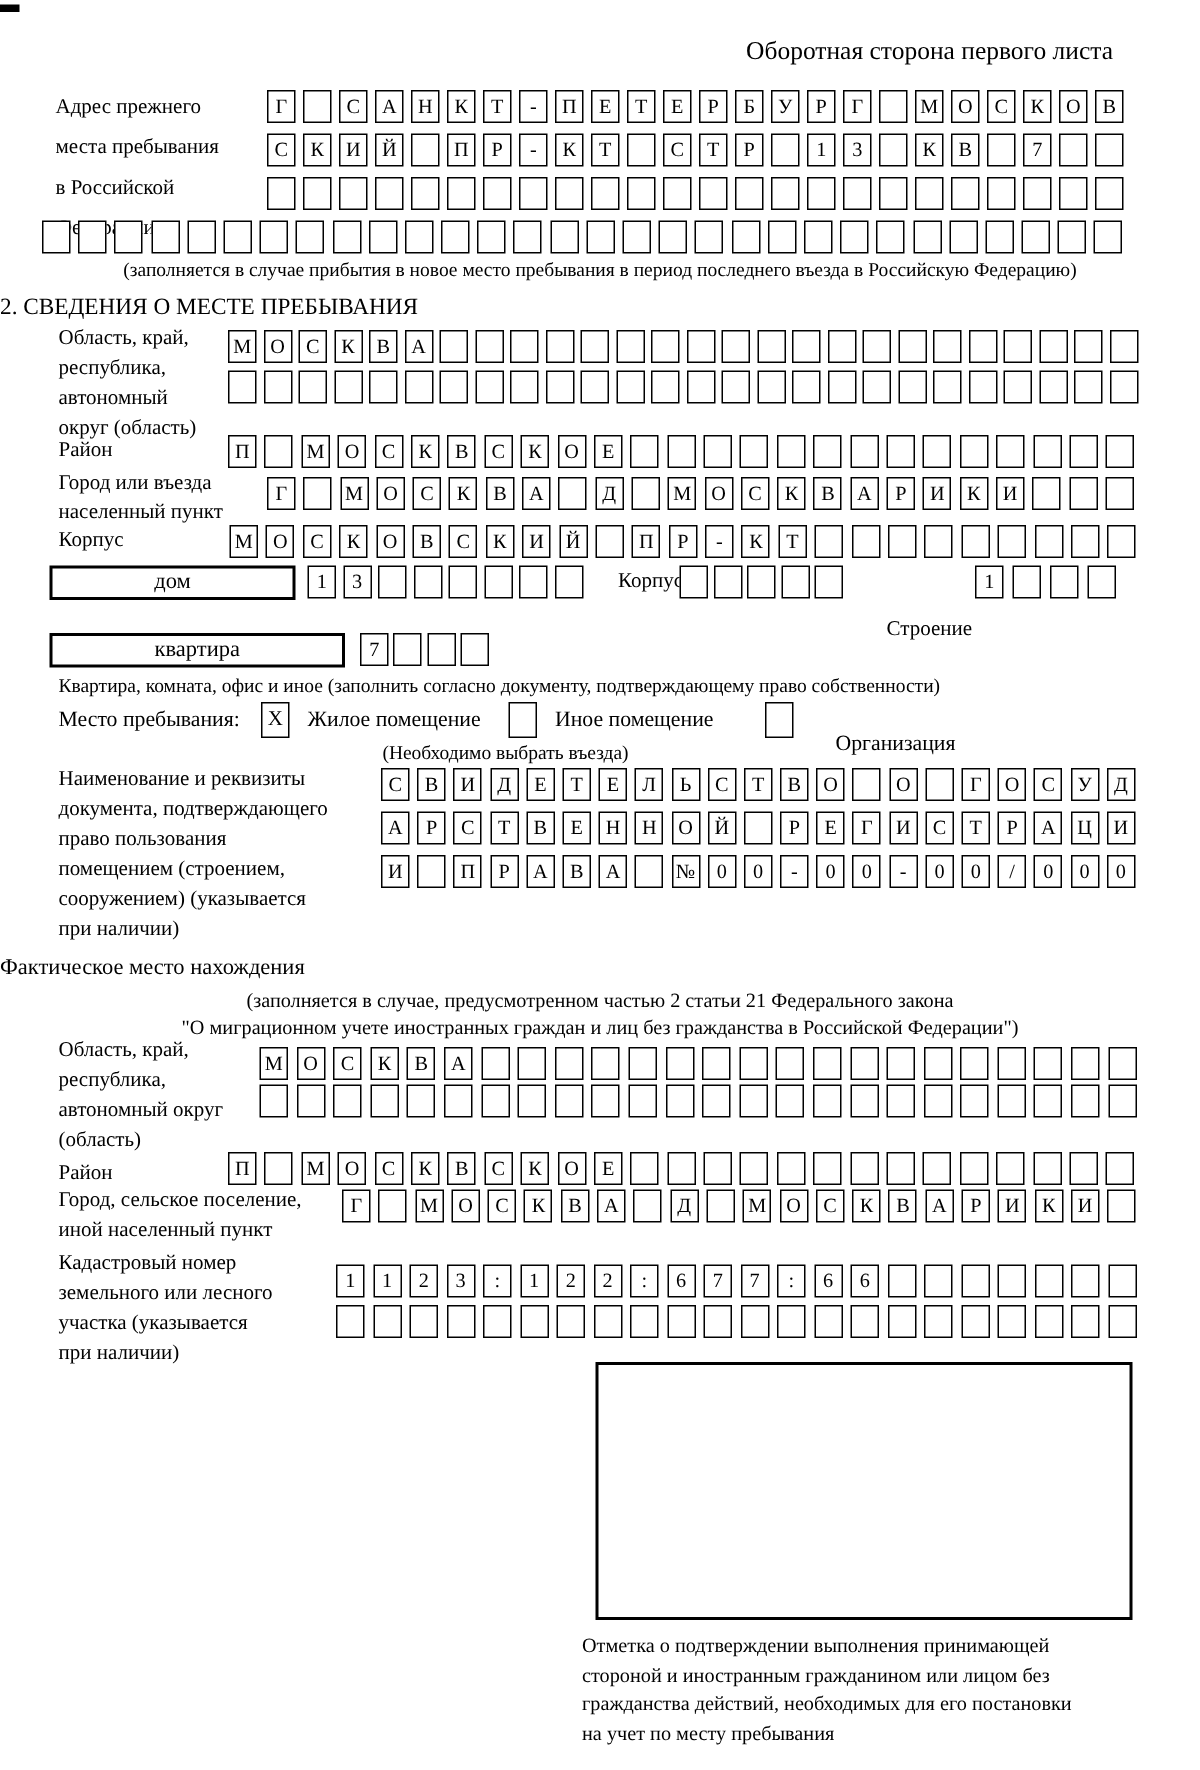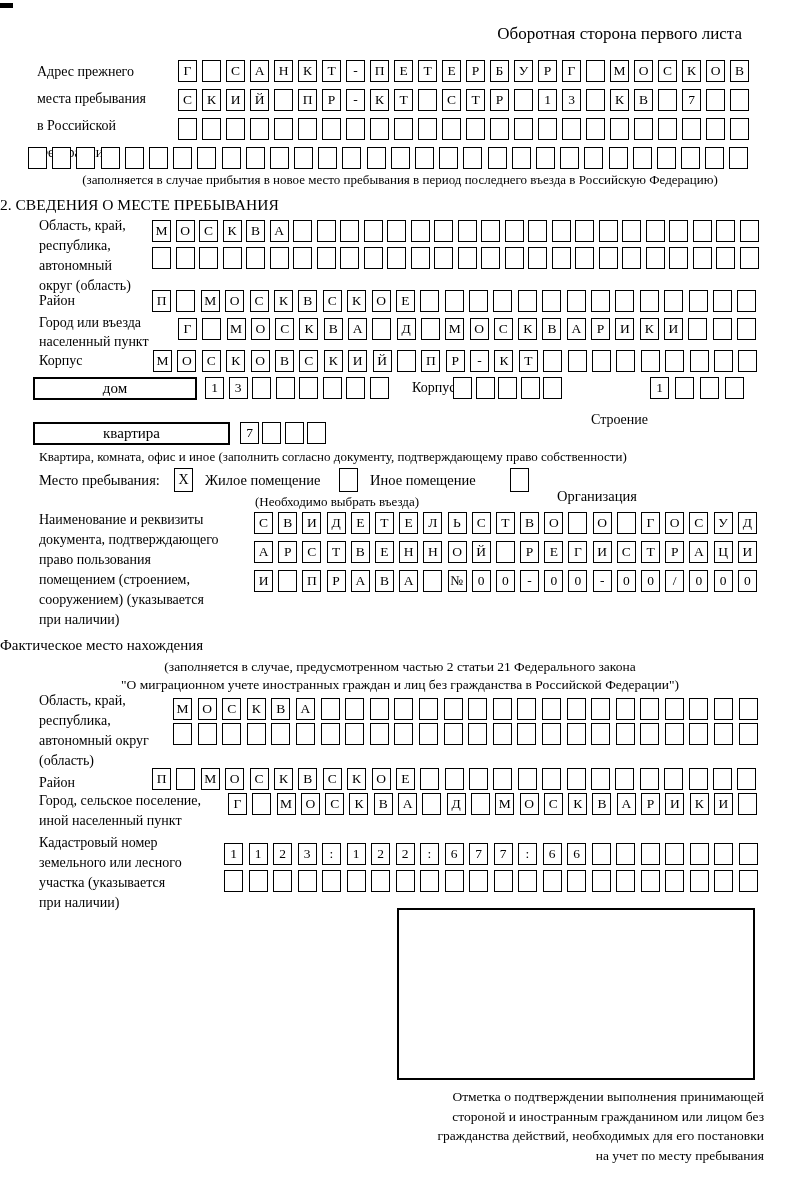--- a/index.html
+++ b/index.html
@@ -17,21 +17,21 @@
         display:flex;align-items:center;justify-content:center;font-size:13.5px;background:#fff;}
   .wbox{position:absolute;height:23px;border:2px solid #000;box-sizing:border-box;
         display:flex;align-items:center;justify-content:center;font-size:15px;background:#fff;}
   .inline-lbl{position:absolute;font-size:14px;}
   .cb{position:absolute;width:19px;height:24px;border:1.6px solid #000;box-sizing:border-box;
       display:flex;align-items:center;justify-content:center;font-size:14px;background:#fff;}
   .cb-lbl{position:absolute;font-size:14.5px;}
   .stamp{position:absolute;left:397px;top:908px;width:358px;height:172px;border:2px solid #000;
          box-sizing:border-box;background:#fff;}
   .capt{position:absolute;left:388px;top:1087px;width:376px;font-size:13.5px;line-height:19.5px;
-        text-align:right;white-space:pre-line;}
+        text-align:left;white-space:pre-line;}
 </style>
 </head>
 <body>
 
 <div class="page">
 
   <div class="scan-mark"></div>
 
   <div class="side-note">Оборотная сторона первого листа</div>
 

